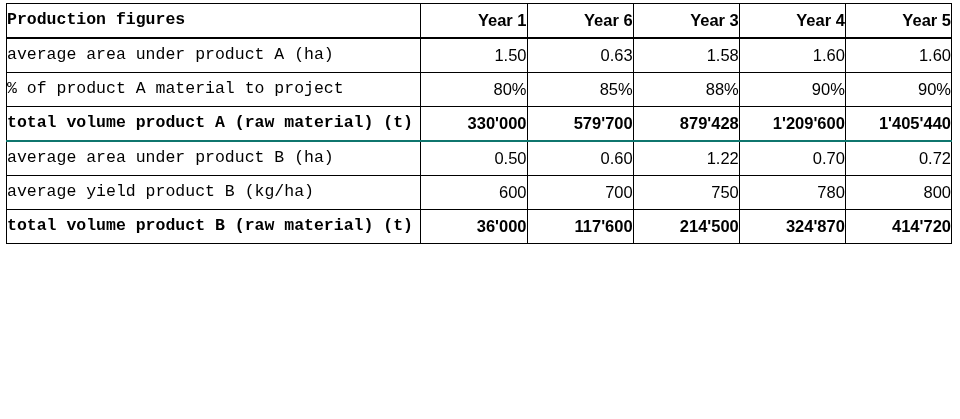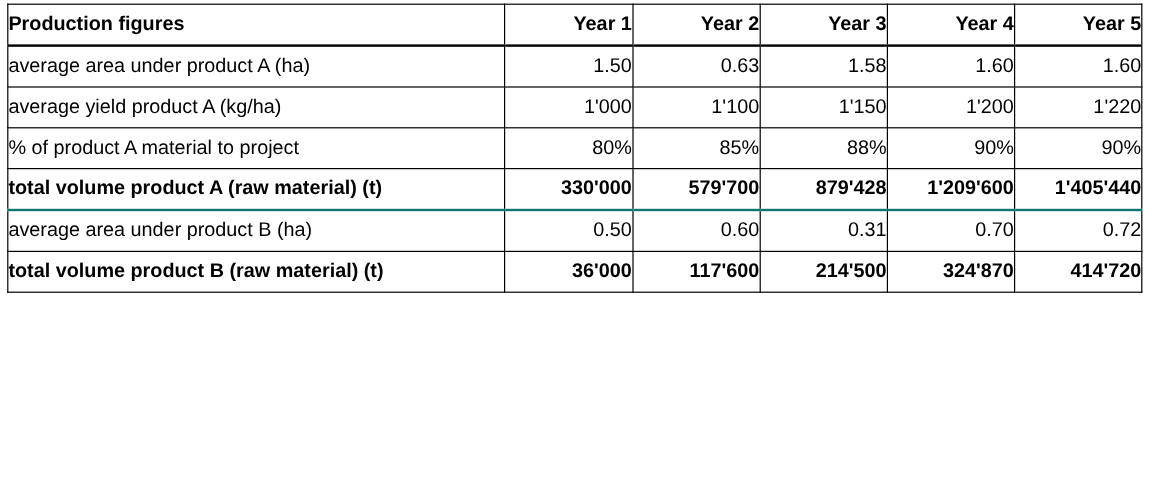--- a/index.html
+++ b/index.html
@@ -56,21 +56,21 @@
   tr.total-row td {
     font-weight: bold;
   }
   
   tr.block-end td {
     border-bottom: 2px solid #0f766e;
   }
   tr.header-row th {
     border-bottom: 2px solid #000000;
   }
-  .outer-left  { border-left: 2px solid #000000; }
+  .outer-left  { border-left: 2px solid #000000; font-family: Liberation Mono, monospace; }
   .outer-right { border-right: 2px solid #000000; }
   .outer-top   { border-top: 2px solid #000000; }
   .outer-bottom{ border-bottom: 2px solid #000000; margin-top: 19px; }
 </style>
 </head>
 <body>
 
 <div id="sheet">
   <table class="prod-table">
     <colgroup>
@@ -78,42 +78,34 @@
       <col class="c-year">
       <col class="c-year">
       <col class="c-year">
       <col class="c-year">
       <col class="c-year">
     </colgroup>
     <thead>
       <tr class="header-row">
         <th class="cell-label outer-left outer-top">Production figures</th>
         <th class="cell-num outer-top">Year 1</th>
-        <th class="cell-num outer-top">Year 2</th>
+        <th class="cell-num outer-top">Year 6</th>
         <th class="cell-num outer-top">Year 3</th>
         <th class="cell-num outer-top">Year 4</th>
         <th class="cell-num outer-top outer-right">Year 5</th>
       </tr>
     </thead>
     <tbody>
         <tr>
           <td class="cell-label outer-left">average area under product A (ha)</td>
           <td class="cell-num">1.50</td>
           <td class="cell-num">0.63</td>
           <td class="cell-num">1.58</td>
           <td class="cell-num">1.60</td>
           <td class="cell-num outer-right">1.60</td>
-        </tr>
-        <tr>
-          <td class="cell-label outer-left">average yield product A (kg/ha)</td>
-          <td class="cell-num">1'000</td>
-          <td class="cell-num">1'100</td>
-          <td class="cell-num">1'150</td>
-          <td class="cell-num">1'200</td>
-          <td class="cell-num outer-right">1'220</td>
         </tr>
         <tr>
           <td class="cell-label outer-left">% of product A material to project</td>
           <td class="cell-num">80%</td>
           <td class="cell-num">85%</td>
           <td class="cell-num">88%</td>
           <td class="cell-num">90%</td>
           <td class="cell-num outer-right">90%</td>
         </tr>
         <tr class="total-row block-end">
@@ -121,23 +113,31 @@
           <td class="cell-num">330'000</td>
           <td class="cell-num">579'700</td>
           <td class="cell-num">879'428</td>
           <td class="cell-num">1'209'600</td>
           <td class="cell-num outer-right">1'405'440</td>
         </tr>
         <tr>
           <td class="cell-label outer-left">average area under product B (ha)</td>
           <td class="cell-num">0.50</td>
           <td class="cell-num">0.60</td>
-          <td class="cell-num">0.31</td>
+          <td class="cell-num">1.22</td>
           <td class="cell-num">0.70</td>
           <td class="cell-num outer-right">0.72</td>
+        </tr>
+        <tr>
+          <td class="cell-label outer-left">average yield product B (kg/ha)</td>
+          <td class="cell-num">600</td>
+          <td class="cell-num">700</td>
+          <td class="cell-num">750</td>
+          <td class="cell-num">780</td>
+          <td class="cell-num outer-right">800</td>
         </tr>
         <tr class="total-row">
           <td class="cell-label outer-left outer-bottom">total volume product B (raw material) (t)</td>
           <td class="cell-num outer-bottom">36'000</td>
           <td class="cell-num outer-bottom">117'600</td>
           <td class="cell-num outer-bottom">214'500</td>
           <td class="cell-num outer-bottom">324'870</td>
           <td class="cell-num outer-right outer-bottom">414'720</td>
         </tr>
       </tbody>

